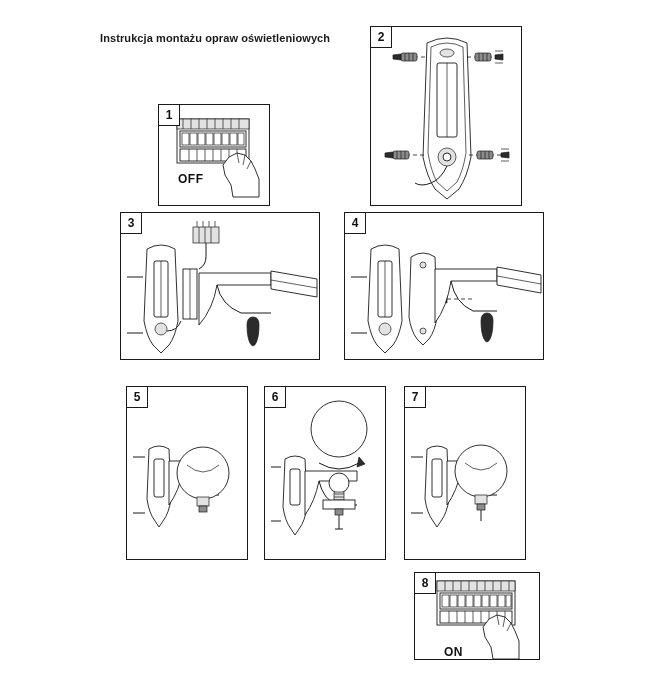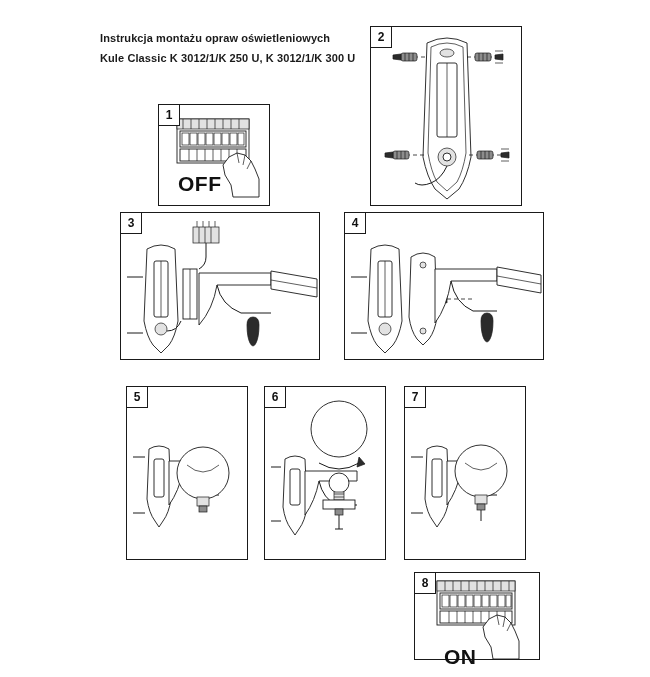--- a/index.html
+++ b/index.html
@@ -52,21 +52,21 @@
     box-sizing: border-box;
     background: #ffffff;
     font-size: 12px;
     font-weight: bold;
     line-height: 20px;
     text-align: center;
     color: #111111;
   }
   .power-label {
     position: absolute;
-    font-size: 21px;
+    font-size: 12px;
     font-weight: bold;
     letter-spacing: 0.5px;
     color: #111111;
   }
   svg { display: block; overflow: visible; }
   .ln { stroke: #1a1a1a; fill: none; stroke-width: 1; }
   .ln-thin { stroke: #1a1a1a; fill: none; stroke-width: 0.7; }
   .fill-dark { fill: #2b2b2b; stroke: #1a1a1a; stroke-width: 0.7; }
   .fill-mid { fill: #8c8c8c; stroke: #1a1a1a; stroke-width: 0.7; }
   .fill-light { fill: #e2e2e2; stroke: #1a1a1a; stroke-width: 0.7; }
@@ -74,21 +74,20 @@
   .dash { stroke: #1a1a1a; fill: none; stroke-width: 0.8; stroke-dasharray: 4 3; }
   .hand { fill: #ffffff; stroke: #1a1a1a; stroke-width: 0.9; }
 </style>
 </head>
 <body>
 
 <div class="sheet">
 
   <div class="title-block">
     <div class="title-line">Instrukcja montażu opraw oświetleniowych</div>
-    <div class="title-line">Kule Classic K 3012/1/K 250 U, K 3012/1/K 300 U</div>
   </div>
 
   <div class="panel" style="left:158px; top:104px; width:112px; height:102px;">
     <div class="step-num">1</div>
     <svg width="112" height="102" viewBox="0 0 112 102">
 
       <rect class="fill-white" x="18" y="14" width="72" height="44"></rect>
       <rect class="fill-light" x="18" y="14" width="72" height="10"></rect>
       <g class="ln-thin">
         <line x1="24" y1="14" x2="24" y2="24"></line>

